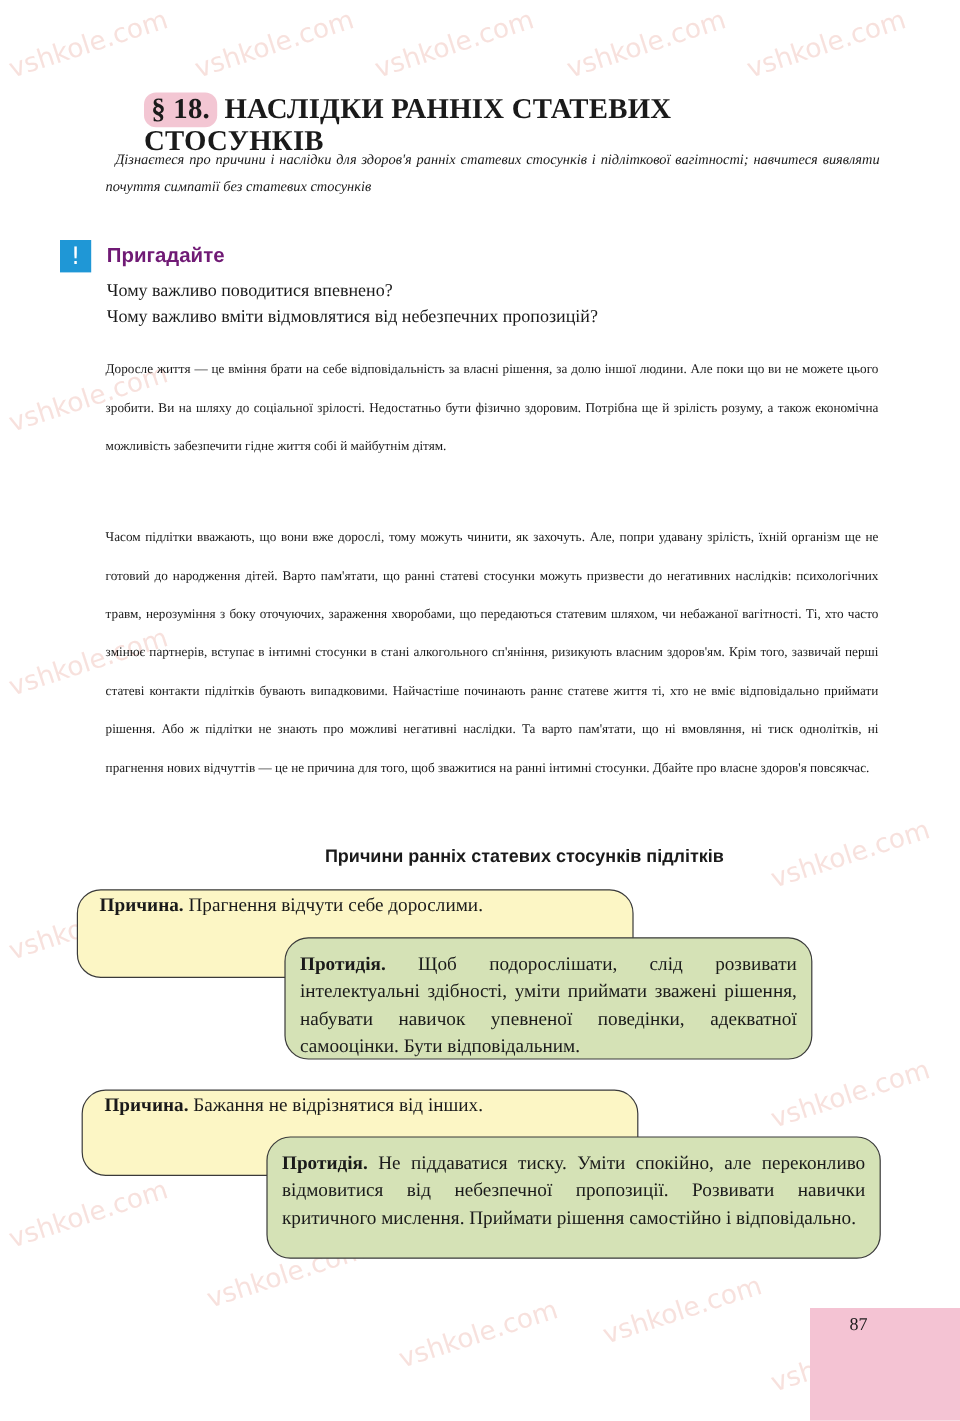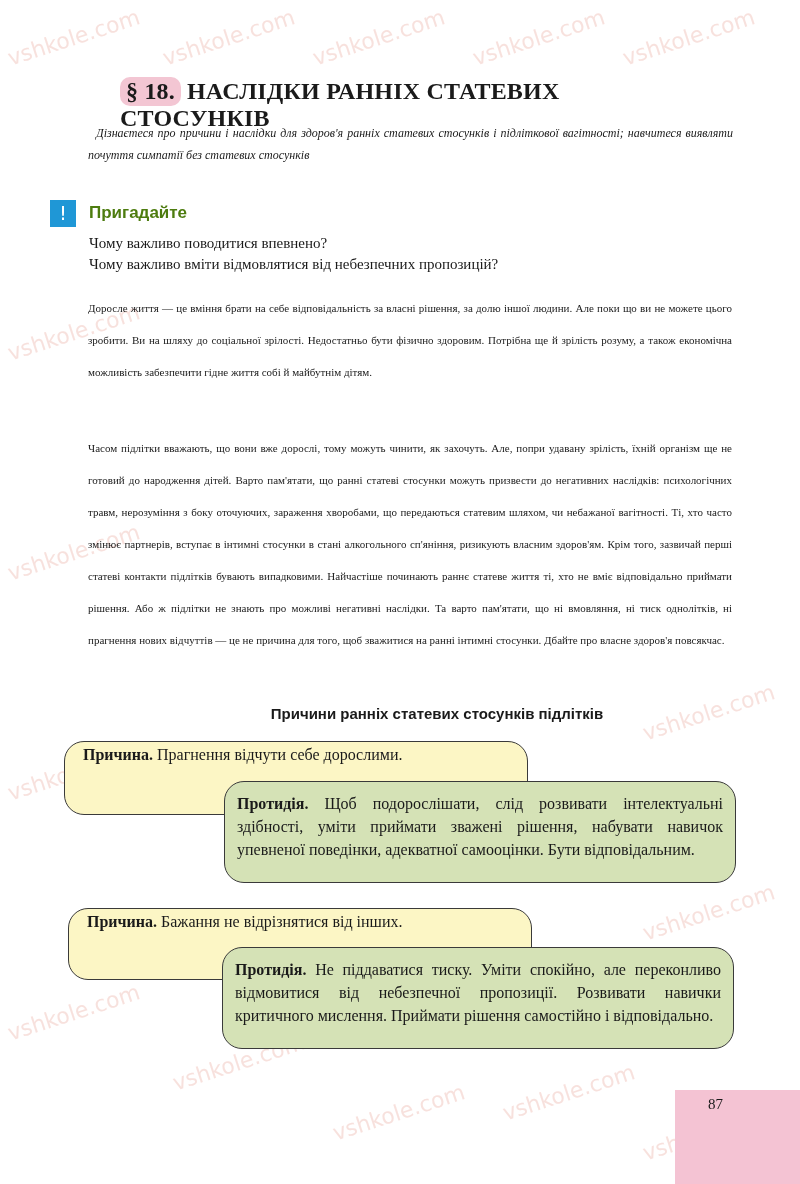--- a/index.html
+++ b/index.html
@@ -8,21 +8,21 @@
   .wm { position:absolute; color:#f2c9c2; font-family:"DejaVu Sans", sans-serif; font-size:22px;
         transform:rotate(-18deg); opacity:0.55; pointer-events:none; white-space:nowrap; }
   .title { position:absolute; left:120px; top:78px; width:560px; font-family:"Liberation Serif", serif;
            font-weight:bold; font-size:24px; letter-spacing:0.2px; }
   .title .num { background:#f3c6d3; border-radius:10px; padding:1px 6px 2px 6px; margin-right:6px; }
   .intro { position:absolute; left:88px; top:122px; width:645px; font-family:"Liberation Serif", serif;
            font-style:italic; font-size:12px; line-height:22px; text-align:justify; text-indent:8px; }
   .remind-badge { position:absolute; left:50px; top:200px; width:26px; height:27px; background:#1f97d6;
                   color:#fff; font-family:"DejaVu Sans", sans-serif; font-size:20px; text-align:center; line-height:27px; }
   .remind-title { position:absolute; left:89px; top:203px; font-family:"Liberation Sans", sans-serif;
-                  font-weight:bold; font-size:17px; color:#4d7c0f; }
+                  font-weight:bold; font-size:17px; color:#701a75; }
   .questions { position:absolute; left:89px; top:233px; font-family:"Liberation Serif", serif; font-size:15px; line-height:21px; }
   .body-text { position:absolute; left:88px; top:292px; width:644px; font-family:Liberation Serif, serif;
                font-size:11px; line-height:32px; text-align:justify; }
   .body-text p { margin:0; text-indent:0; }
   .body-text p + p { text-indent:0;margin-top:44px; }
   .scheme-title { position:absolute; left:0; width:800px; top:705px; text-align:center;
                   font-family:"Liberation Sans", sans-serif; font-weight:bold; font-size:15px;padding-left:37px; }
   .cause { position:absolute; background:#fcf6c5; border:1.5px solid #3a3a3a; border-radius:20px;
            font-family:"Liberation Serif", serif; font-size:16px; padding:4px 18px; box-sizing:border-box; }
   .counter { position:absolute; background:#d5e2b6; border:1.5px solid #3a3a3a; border-radius:20px;
@@ -69,21 +69,21 @@
 <div class="body-text">
   <p style="text-indent:0">Доросле життя — це вміння брати на себе відповідальність за власні рішення, за долю іншої людини. Але поки що ви не можете цього зробити. Ви на шляху до соціальної зрілості. Недостатньо бути фізично здоровим. Потрібна ще й зрілість розуму, а також економічна можливість забезпечити гідне життя собі й майбутнім дітям.</p>
   <p>Часом підлітки вважають, що вони вже дорослі, тому можуть чинити, як захочуть. Але, попри удавану зрілість, їхній організм ще не готовий до народження дітей. Варто пам'ятати, що ранні статеві стосунки можуть призвести до негативних наслідків: психологічних травм, нерозуміння з боку оточуючих, зараження хворобами, що передаються статевим шляхом, чи небажаної вагітності. Ті, хто часто змінює партнерів, вступає в інтимні стосунки в стані алкогольного сп'яніння, ризикують власним здоров'ям. Крім того, зазвичай перші статеві контакти підлітків бувають випадковими. Найчастіше починають раннє статеве життя ті, хто не вміє відповідально приймати рішення. Або ж підлітки не знають про можливі негативні наслідки. Та варто пам'ятати, що ні вмовляння, ні тиск однолітків, ні прагнення нових відчуттів — це не причина для того, щоб зважитися на ранні інтимні стосунки. Дбайте про власне здоров'я повсякчас.</p>
 </div>
 
 <div class="scheme-title">Причини ранніх статевих стосунків підлітків</div>
 
 <div class="cause" style="left:64px;top:741px;width:464px;height:74px">
   <b>Причина.</b><span> Прагнення відчути себе дорослими.</span>
 </div>
-<div class="counter" style="left:224px;top:781px;width:512px;height:102px">
+<div class="counter" style="left:237px;top:781px;width:440px;height:102px">
   <b>Протидія.</b><span> Щоб подорослішати, слід розвивати інтелектуальні здібності, уміти приймати зважені рішення, набувати навичок упевненої поведінки, адекватної самооцінки. Бути відповідальним.</span>
 </div>
 
 <div class="cause" style="left:68px;top:908px;width:464px;height:72px">
   <b>Причина.</b><span> Бажання не відрізнятися від інших.</span>
 </div>
 <div class="counter" style="left:222px;top:947px;width:512px;height:102px">
   <b>Протидія.</b><span> Не піддаватися тиску. Уміти спокійно, але переконливо відмовитися від небезпечної пропозиції. Розвивати навички критичного мислення. Приймати рішення самостійно і відповідально.</span>
 </div>
 

